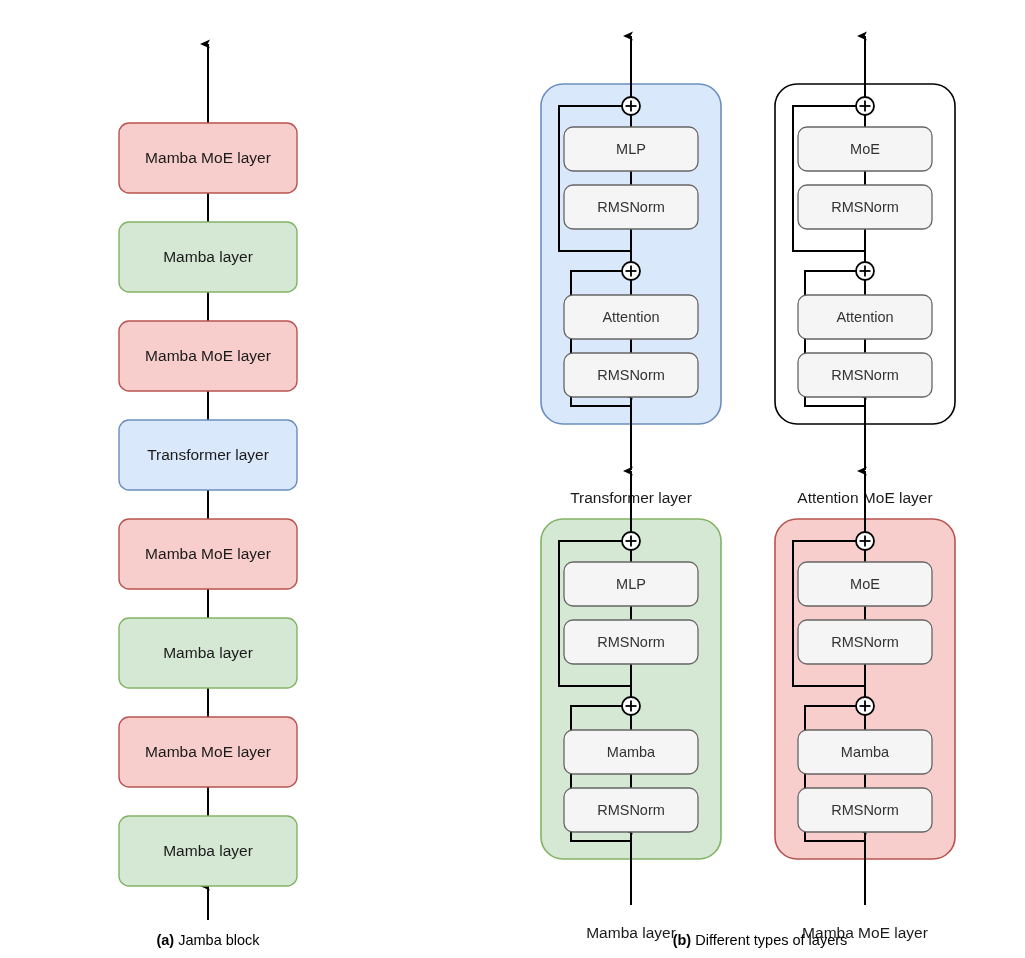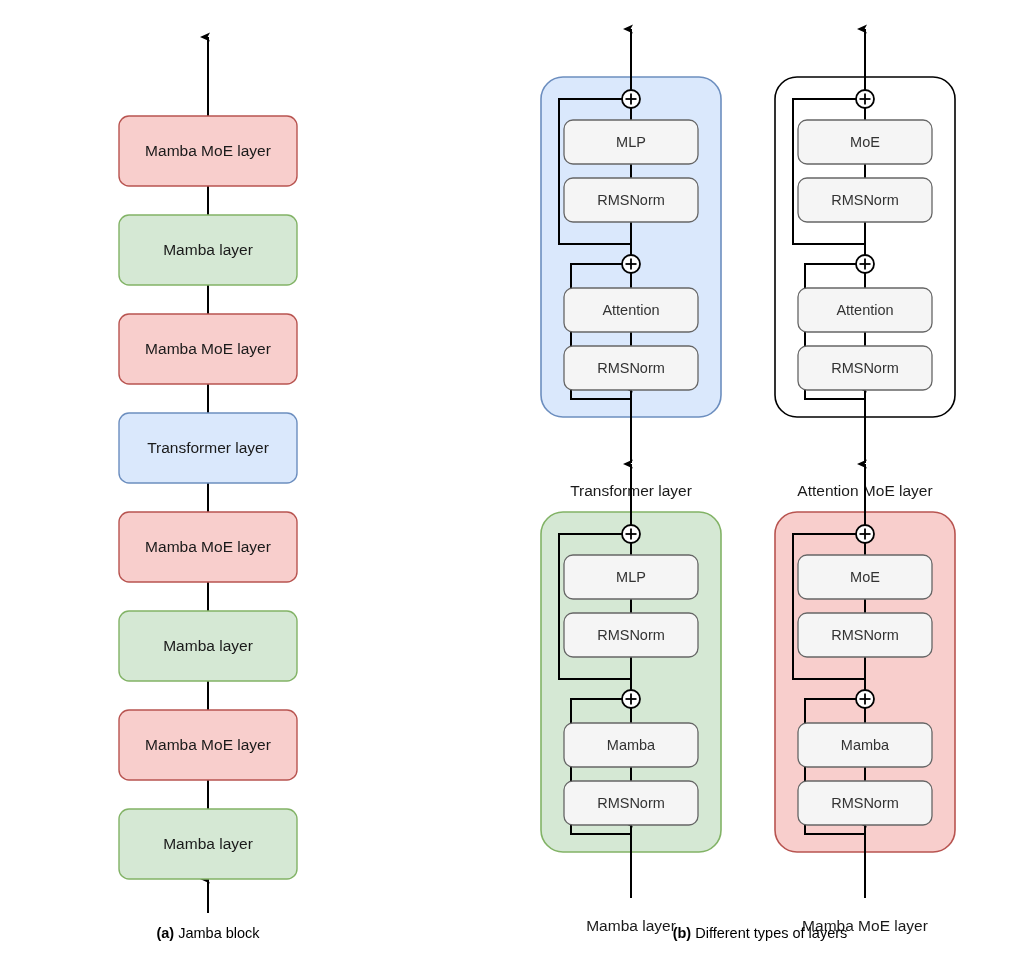--- a/index.html
+++ b/index.html
@@ -10,21 +10,21 @@
   body {
     width: 1025px;
     height: 958px;
     font-family: "Liberation Sans", sans-serif;
     color: #000000;
     overflow: hidden;
     position: relative;
   }
   #figure-root {
     position: absolute;
-    left: 0; top: 1px;
+    left: 0; top: 8px;
     width: 1025px;
     height: 734px;
   }
   svg { display: block; }
   .box-label {
     font-family: "Liberation Sans", sans-serif;
     font-size: 15.5px;
     fill: #1a1a1a;
     text-anchor: middle;
     dominant-baseline: middle;

